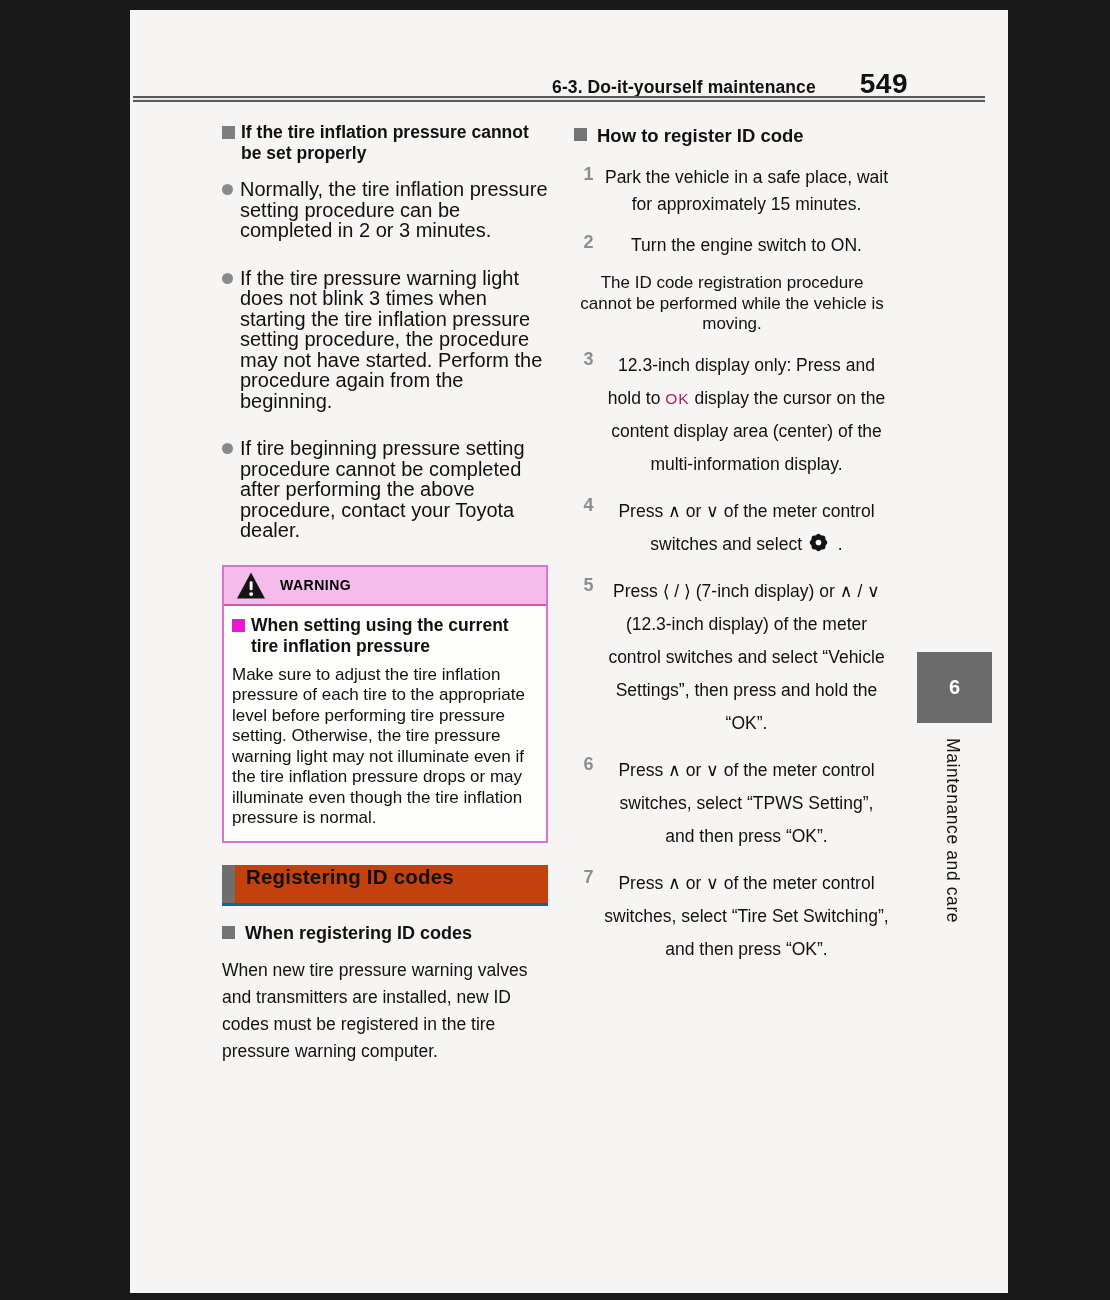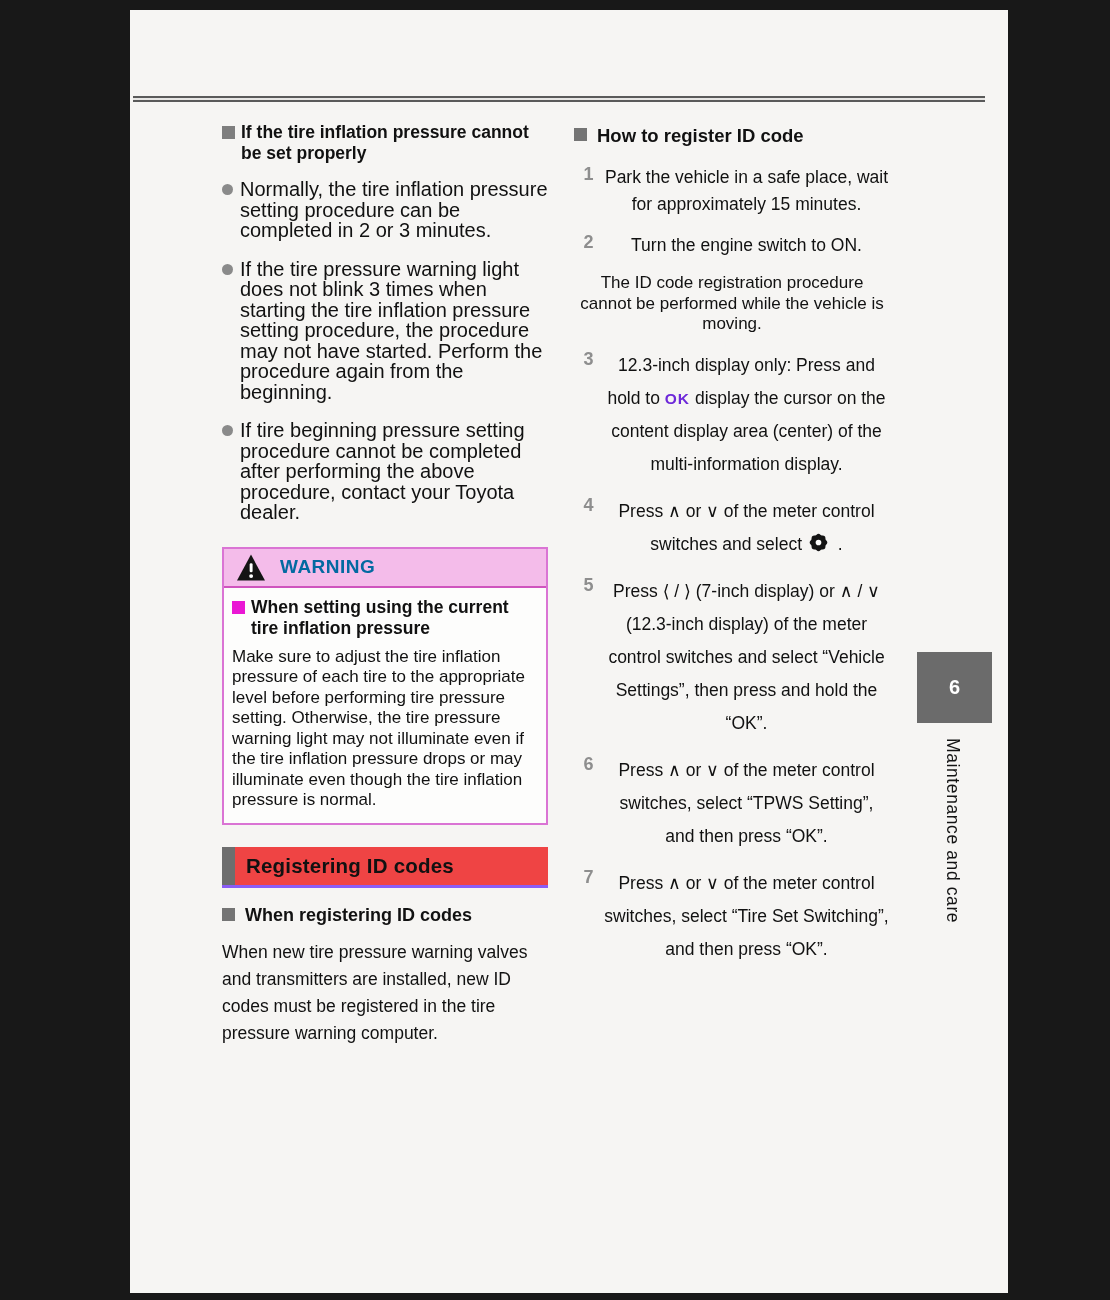--- a/index.html
+++ b/index.html
@@ -24,65 +24,69 @@
   .sq{flex:none;width:13px;height:13px;background:#7e7e7e;margin:4px 6px 0 0;}
   .sq.dark{background:#747474;margin-right:10px;}
   .sq.magenta{background:#ea17d4;}
   .h-right{font-size:18.5px;line-height:23px;margin-top:6px;}
   .h-when{font-size:18px;line-height:22px;margin-top:16px;}
   .h-top{margin-top:4px;}
 
   
   .dot-list{list-style:none;margin:15px 0 0;padding:0;}
   .dot-list li{display:flex;font-size:20px;line-height:20.5px;}
-  .dot-list li + li{margin-top:18px;}
+  .dot-list li + li{margin-top:27px;}
   .dot{flex:none;width:11px;height:11px;border-radius:50%;background:#8a8a8a;margin:5px 7px 0 0;}
 
   
   .warning-box{margin-top:24px;border:2px solid #da74d4;background:#fdfdfc;}
   .warning-head{display:flex;align-items:center;gap:14px;background:#f4bcea;
                 border-bottom:2px solid #cf54be;padding:5px 10px 5px 12px;}
   .warning-head svg{flex:none;display:block;}
-  .warning-title{font-size:19px;font-weight:bold;color:#0369a1;letter-spacing:0.5px;}
+  .warning-title{font-size:14px;font-weight:bold;color:#000000;letter-spacing:0.5px;}
   .warning-body{padding:9px 8px 12px 8px;}
   .warning-body .sq-heading{font-size:17.5px;line-height:21px;}
   .warning-body p{margin:8px 0 0;font-size:17px;line-height:20.5px;}
 
   
-  .section-bar{position:relative;margin-top:22px;background:#ef4444;border-bottom:3px solid #8b5cf6;
-               height:38px;display:flex;align-items:center;}
+  .section-bar{position:relative;margin-top:22px;background:#c2410c;border-bottom:3px solid #0369a1;
+               height:38px;display:flex;}
   .section-tab{position:absolute;left:0;top:0;bottom:0;width:13px;background:#6e6e6e;}
   .section-title-text{font-size:20.5px;font-weight:bold;padding-left:24px;letter-spacing:0.2px;}
 
   .para{margin:13px 0 0;font-size:17.5px;line-height:27px;}
 
   
   .steps{margin-top:17px;}
   .step{display:flex;margin-bottom:14px;}
   .step .num{flex:none;width:29px;font-size:18px;font-weight:bold;color:#8e8e8e;}
   .step .stext{flex:1;font-size:17.5px;line-height:27px;}
   .step.loose .stext{line-height:33px;}
   .note{margin:12px 0 14px;font-size:17px;line-height:20.5px;}
 
-  .key-ok{display:inline-block;font-size:15.5px;font-weight:700;letter-spacing:1px;color:#6d28d9;}
+  .key-ok{display:inline-block;font-size:15.5px;font-weight:400;letter-spacing:1px;color:#be185d;}
   .gear{display:inline-block;vertical-align:-3px;margin:0 4px 0 1px;line-height:0;}
 
   
   .chapter-num-box{position:absolute;left:787px;top:642px;width:75px;height:71px;background:#6b6b6b;
                    display:flex;align-items:center;justify-content:center;
                    color:#fff;font-size:20px;font-weight:bold;}
   .chapter-title-vert{position:absolute;left:812px;top:728px;writing-mode:vertical-rl;
                       font-size:17.5px;color:#141414;letter-spacing:0.6px;}
 </style>
 </head>
 <body>
 
 <div class="canvas">
   <div class="page">
 
+    <div class="page-header">
+      <span class="crumb">6-3. Do-it-yourself maintenance</span>
+      <span class="pagenum">549</span>
+    </div>
     <div class="header-rule"></div>
 
     <div class="columns">
 
       <div class="col-left">
 
         <h3 class="sq-heading h-top">
           <span class="sq"></span>
           <span>If the tire inflation pressure cannot be set properly</span>
         </h3>

